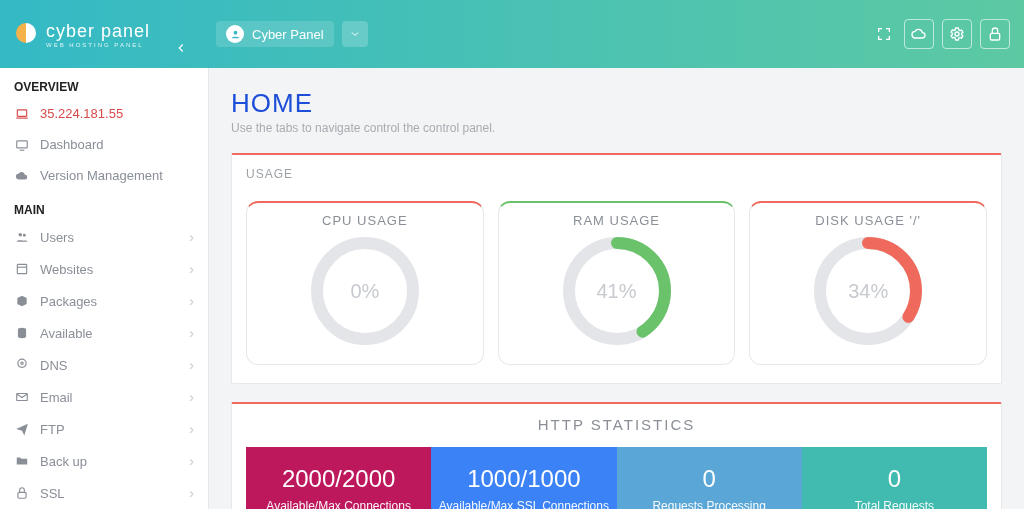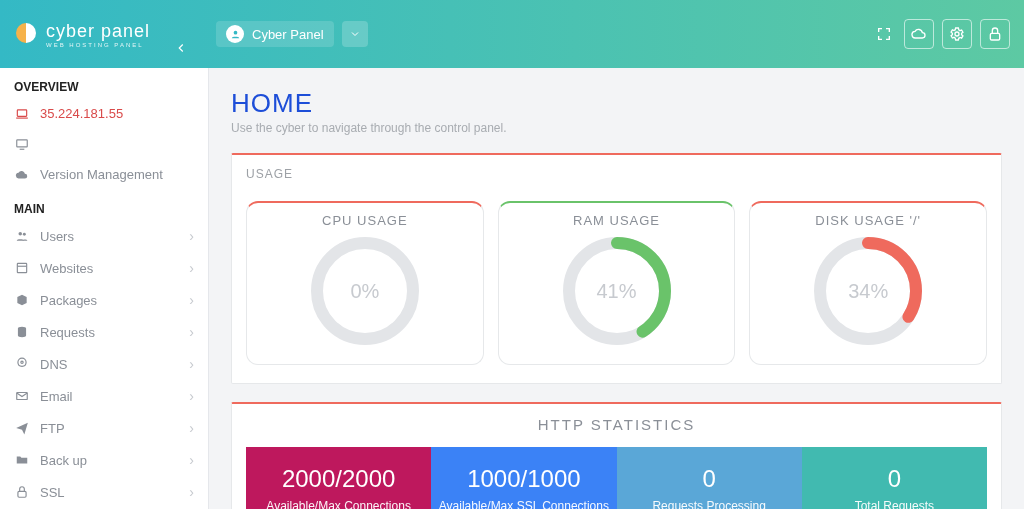--- a/index.html
+++ b/index.html
@@ -130,20 +130,21 @@
         </span>
         <span class="lbl">35.224.181.55</span>
       </div>
       <div class="side-item">
         <span class="ic">
           <svg viewBox="0 0 24 24" fill="none" stroke="currentColor" stroke-width="2">
             <rect x="3" y="5" width="18" height="12" rx="1"></rect>
             <path d="M8 21h8"></path>
           </svg>
         </span>
+        <span class="lbl">Dashboard</span>
       </div>
       <div class="side-item">
         <span class="ic">
           <svg viewBox="0 0 24 24" fill="currentColor">
             <path d="M17 18a4 4 0 0 0 0-8 6 6 0 0 0-11-2 5 5 0 0 0 1 10z"></path>
           </svg>
         </span>
         <span class="lbl">Version Management</span>
       </div>
       <div class="side-heading">MAIN</div>
@@ -179,21 +180,21 @@
         <span class="chev">›</span>
       </div>
       <div class="side-item">
         <span class="ic">
           <svg viewBox="0 0 24 24" fill="currentColor">
             <ellipse cx="12" cy="6" rx="7" ry="3"></ellipse>
             <path d="M5 6v6c0 1.7 3.1 3 7 3s7-1.3 7-3V6"></path>
             <path d="M5 12v6c0 1.7 3.1 3 7 3s7-1.3 7-3v-6"></path>
           </svg>
         </span>
-        <span class="lbl">Requests</span>
+        <span class="lbl">Available</span>
         <span class="chev">›</span>
       </div>
       <div class="side-item">
         <span class="ic">
           <svg viewBox="0 0 24 24" fill="none" stroke="currentColor" stroke-width="2">
             <path d="M12 2a7 7 0 0 1 7 7c0 4-3 7-7 7s-7-3-7-7a7 7 0 0 1 7-7z"></path>
             <circle cx="12" cy="9" r="2"></circle>
           </svg>
         </span>
         <span class="lbl">DNS</span>
@@ -235,21 +236,21 @@
           </svg>
         </span>
         <span class="lbl">SSL</span>
         <span class="chev">›</span>
       </div>
       <div class="side-heading">SERVER</div>
     </div>
 
   <div class="main">
     <div class="page-title">HOME</div>
-    <div class="page-sub">Use the cyber to navigate through the control panel.</div>
+    <div class="page-sub">Use the tabs to navigate control the control panel.</div>
 
     <div class="card">
       <div class="card-title">USAGE</div>
       <div class="gauges" id="gauges">
           <div class="gauge-card g-cpu">
             <div class="gauge-title">CPU USAGE</div>
             <div class="gauge"><svg width="110" height="110">
                 <circle cx="55" cy="55" r="48" stroke="#e3e5e8" stroke-width="12" fill="none"></circle>
                 <circle cx="55" cy="55" r="48" stroke="#cfd2d6" stroke-width="12" fill="none" stroke-dasharray="301.59289474462014" stroke-dashoffset="301.59289474462014" stroke-linecap="round"></circle>
               </svg><div class="pct">0%</div></div>

